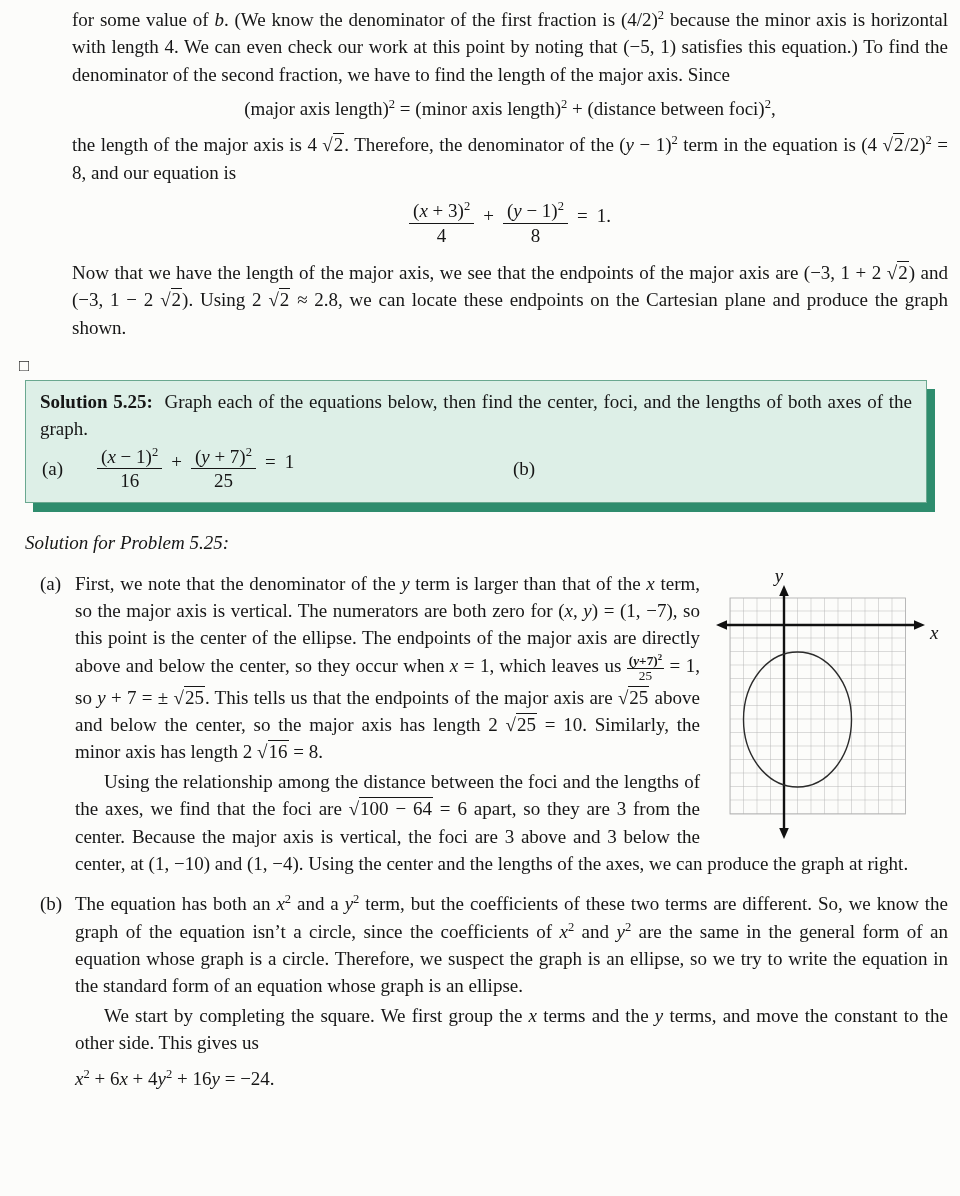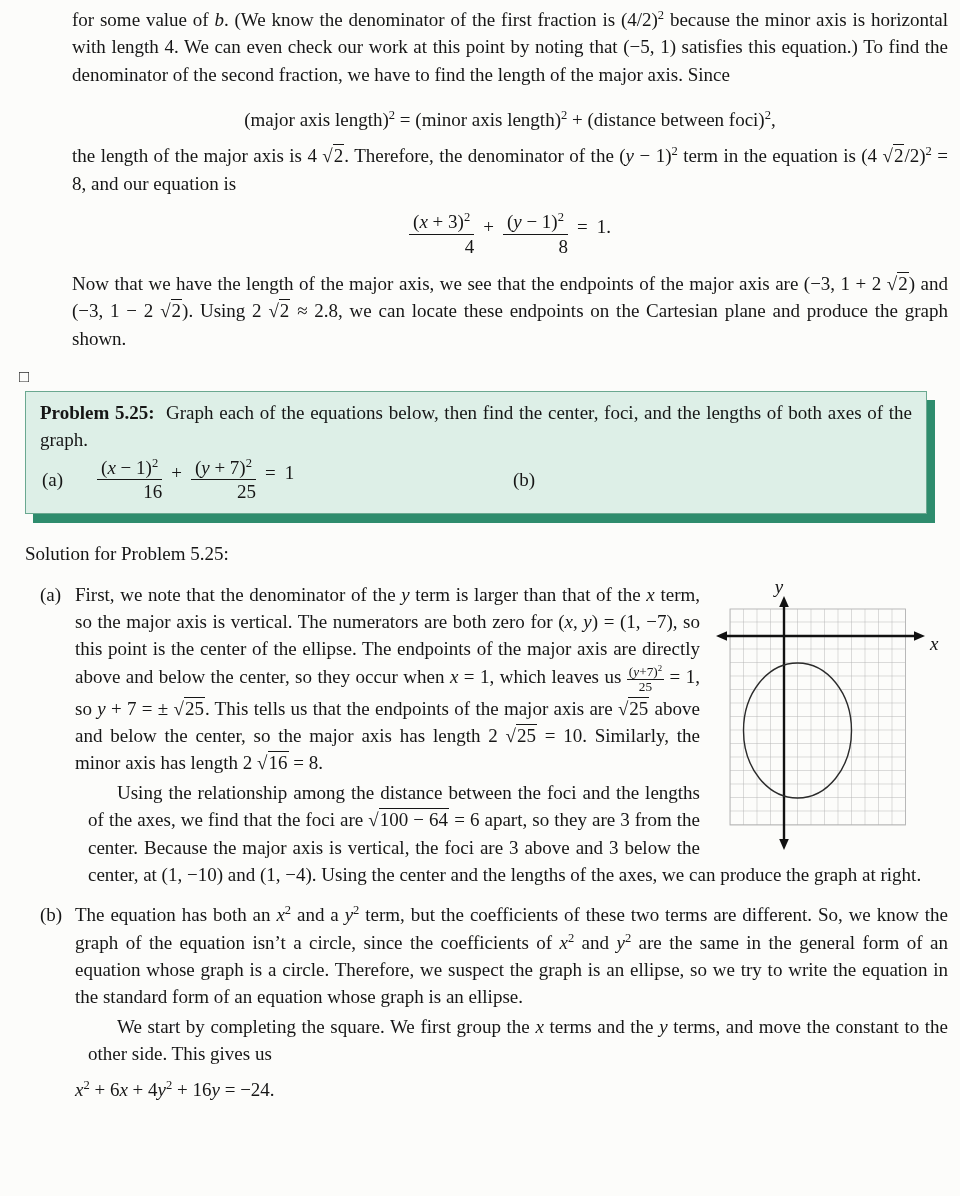--- a/index.html
+++ b/index.html
@@ -10,77 +10,77 @@
     padding:6px 12px 0 25px;
     background:var(--page-bg,#fcfcfa);
     color:var(--text,#161616);
     font-family:"Liberation Serif","DejaVu Serif",serif;
     font-size:19px;line-height:1.44;
     overflow:hidden;
   }
   
   .intro{margin-left:47px;width:876px;}
   .intro p{margin:0;text-align:justify;}
-  .display-eq{text-align:center;margin:18px 0 9px;}
+  .display-eq{text-align:center;margin:7px 0 9px;}
   .display-eq.fractions{margin:14px 0 12px;}
   
   i{font-style:italic;}
   sup{font-size:0.66em;line-height:0;}
   .sqrt .rad{border-top:1.5px solid currentColor;padding:0 1px;}
-  .frac{display:inline-block;text-align:right;vertical-align:-1.05em;line-height:1.15;}
+  .frac{display:inline-block;text-align:center;vertical-align:-1.05em;line-height:1.15;}
   .frac .num{display:block;border-bottom:1.5px solid currentColor;padding:0 4px 1px;}
   .frac .den{display:block;padding-top:1px;}
   .op{display:inline-block;margin:0 9px;}
   .sfrac{display:inline-block;text-align:center;vertical-align:-0.65em;line-height:1.08;font-size:0.7em;}
-  .sfrac .num{display:block;border-bottom:1px solid currentColor;padding:0 2px;}
+  .sfrac .num{display:block;border-bottom:1px solid currentColor;padding:0 2px;font-weight:bold;}
   .sfrac .den{display:block;}
   
   .end-marker{display:block;margin:16px 0 4px -6px;font-size:17px;line-height:1;color:#2a2a2a;}
   
   .problem-box{
     width:902px;box-sizing:border-box;
     margin-top:6px;
     background:var(--box-bg,#ddefe7);
     border:1.5px solid var(--box-border,#6aa890);
     box-shadow:8px 9px 0 var(--box-shadow,#2e8c6d);
     padding:7px 14px 10px;
   }
   .problem-box .statement{margin:0;text-align:justify;}
   .pparts{display:flex;align-items:center;margin-top:3px;}
   .ppart{display:flex;align-items:center;}
   .ppart-a{margin-left:2px;flex:0 0 54%;gap:34px;box-sizing:border-box;}
   .ppart-b{gap:30px;}
   
-  .solution-heading{margin:26px 0 10px 0;}
+  .solution-heading{font-style:italic;margin:26px 0 10px 0;}
   .item{display:flex;margin-top:13px;}
   .item-label{flex:0 0 50px;box-sizing:border-box;padding-left:15px;}
   .item-body{flex:1;min-width:0;}
   .item-body p{margin:0;text-align:justify;}
-  .item-body p.indent{text-indent:29px;margin-top:2px;margin-left:13px;}
+  .item-body p.indent{text-indent:29px;margin-top:2px;}
   figure.graph{float:right;width:232px;margin:0 0 8px 16px;padding:0;}
   figure.graph svg{display:block;}
   .eq-final{margin:9px 0 0;}
 </style>
 </head>
 <body>
 
 <div class="page">
 
   <div class="intro">
     <p>for some value of <i>b</i>.  (We know the denominator of the first fraction is (4/2)<sup>2</sup> because the minor axis is horizontal with length 4.  We can even check our work at this point by noting that (−5, 1) satisfies this equation.)  To find the denominator of the second fraction, we have to find the length of the major axis.  Since</p>
     <div class="display-eq">(major axis length)<sup>2</sup> = (minor axis length)<sup>2</sup> + (distance between foci)<sup>2</sup>,</div>
     <p>the length of the major axis is 4 <span class="sqrt">√<span class="rad">2</span></span>.  Therefore, the denominator of the (<i>y</i> − 1)<sup>2</sup> term in the equation is (4 <span class="sqrt">√<span class="rad">2</span></span>/2)<sup>2</sup> = 8, and our equation is</p>
     <div class="display-eq fractions"><span class="frac"><span class="num">(<i>x</i> + 3)<sup>2</sup></span><span class="den">4</span></span><span class="op">+</span><span class="frac"><span class="num">(<i>y</i> − 1)<sup>2</sup></span><span class="den">8</span></span><span class="op">=</span>1.</div>
     <p>Now that we have the length of the major axis, we see that the endpoints of the major axis are (−3, 1 + 2 <span class="sqrt">√<span class="rad">2</span></span>) and (−3, 1 − 2 <span class="sqrt">√<span class="rad">2</span></span>).  Using 2 <span class="sqrt">√<span class="rad">2</span></span> ≈ 2.8, we can locate these endpoints on the Cartesian plane and produce the graph shown.</p>
   </div>
 
   <span class="end-marker">□</span>
 
   <div class="problem-box">
-    <p class="statement"><b>Problem 5.25:</b>&nbsp;&nbsp;<span>Graph each of the equations below, then find the center, foci, and the lengths of both axes of the graph.</span></p>
+    <p class="statement"><b>Solution 5.25:</b>&nbsp;&nbsp;<span>Graph each of the equations below, then find the center, foci, and the lengths of both axes of the graph.</span></p>
     <div class="pparts">
       <div class="ppart ppart-a">
         <span>(a)</span>
         <span><span class="frac"><span class="num">(<i>x</i> − 1)<sup>2</sup></span><span class="den">16</span></span><span class="op">+</span><span class="frac"><span class="num">(<i>y</i> + 7)<sup>2</sup></span><span class="den">25</span></span><span class="op">=</span>1</span>
       </div>
       <div class="ppart ppart-b">
         <span>(b)</span>
       </div>
     </div>
   </div>

